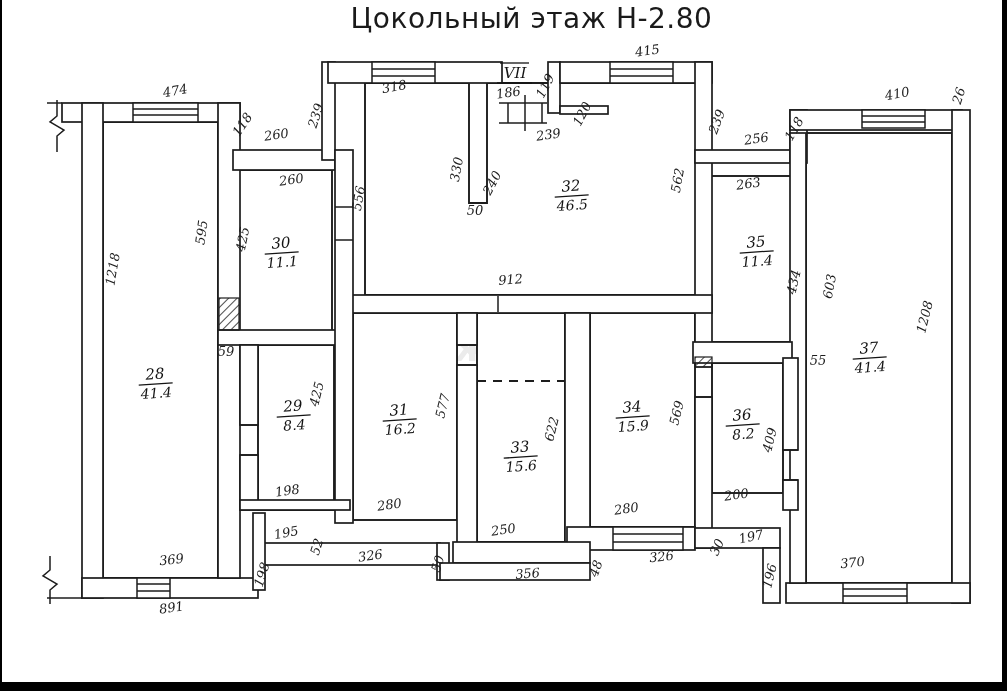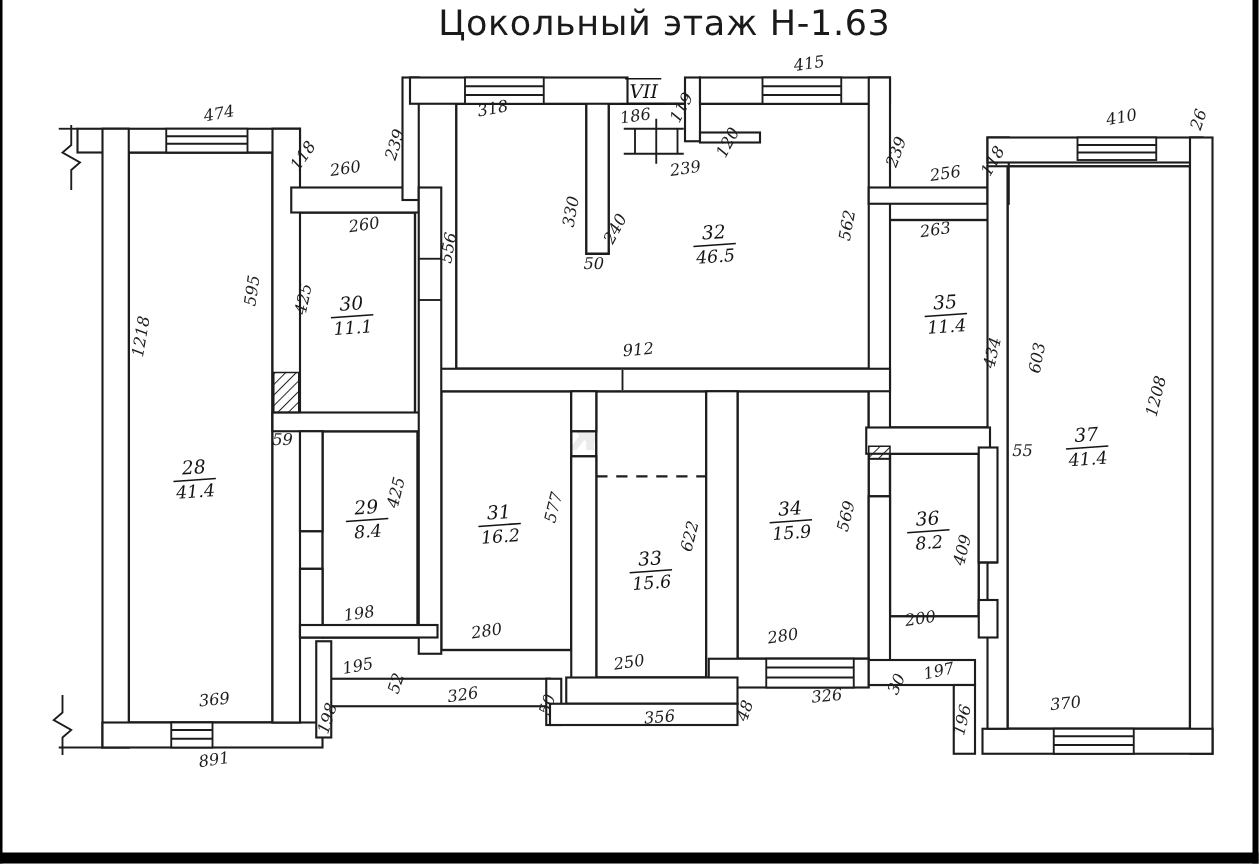--- a/index.html
+++ b/index.html
@@ -23,21 +23,21 @@
   .dim{font:italic 13px "DejaVu Serif",serif;fill:#1d1d1d;text-anchor:middle;}
   .room-num{font:italic 15px "DejaVu Serif",serif;fill:#141414;text-anchor:middle;}
   .room-area{font:italic 14px "DejaVu Serif",serif;fill:#141414;text-anchor:middle;}
   .room-underline{stroke:#141414;stroke-width:1.3;}
   .vii{font:italic 15px "DejaVu Serif",serif;fill:#141414;text-anchor:middle;}
 </style>
 </head>
 <body>
 
 <div class="frame">
-  <div class="title">Цокольный этаж Н-1.63</div>
+  <div class="title">Цокольный этаж Н-2.80</div>
   <div class="watermark">этажи</div>
 
   <svg id="plan" width="1007" height="691" viewBox="0 0 1007 691">
     <defs>
       <pattern id="hatch" width="6" height="6" patternTransform="rotate(45)" patternUnits="userSpaceOnUse">
         <line x1="0" y1="0" x2="0" y2="6" stroke="#1d1d1d" stroke-width="1.6"></line>
       </pattern>
     </defs>
 
     <g>

